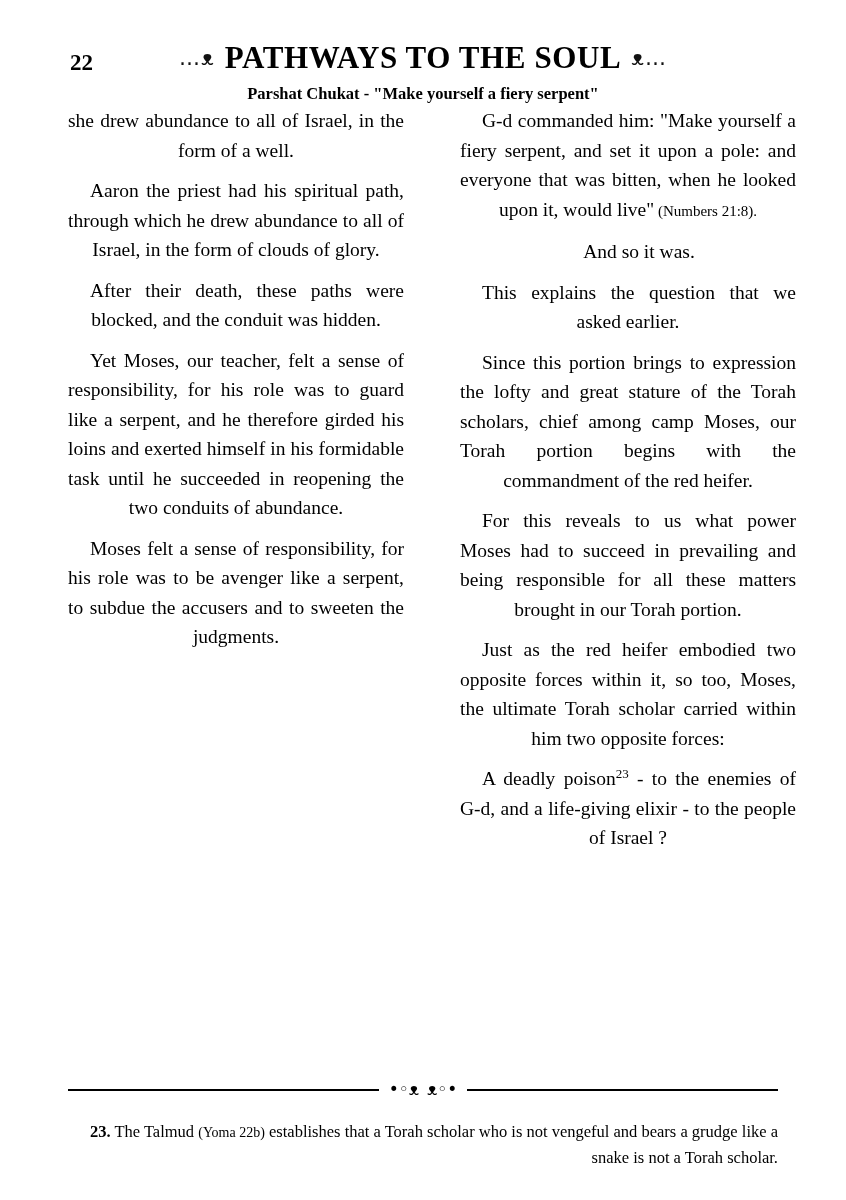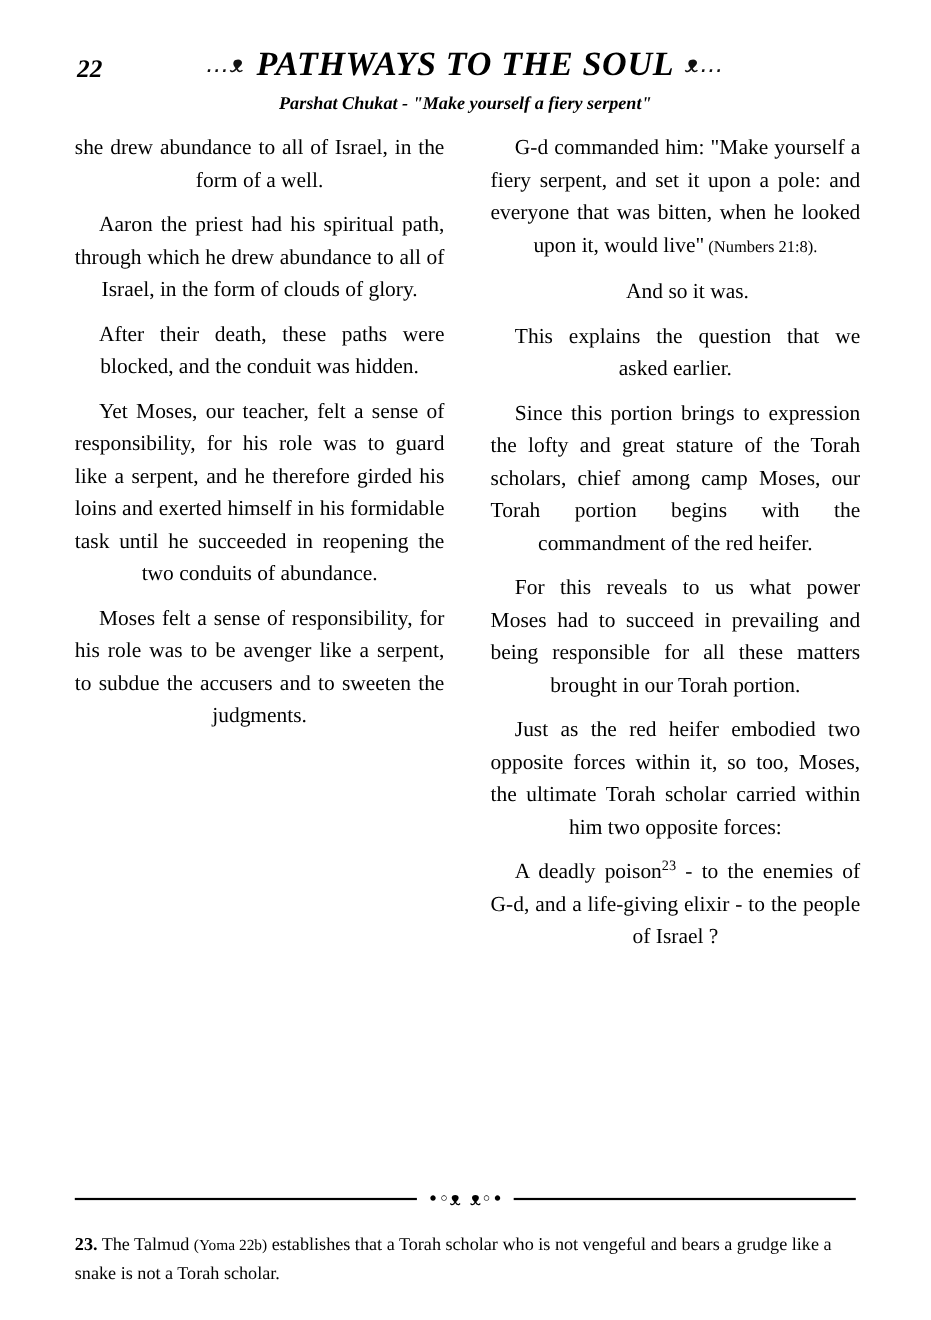--- a/index.html
+++ b/index.html
@@ -21,21 +21,20 @@
     height: 1200px;
     box-sizing: border-box;
     padding: 0 68px;
   }
 
   
   .header {
     position: relative;
     height: 62px;
     margin-top: 38px;
-    font-style: italic;
   }
   .page-number {
     position: absolute;
     left: 2px;
     top: 12px;
     font-size: 23px;
     font-weight: bold;
     font-family: "Liberation Serif", "DejaVu Serif", serif;
   }
   .header-title-row {
@@ -64,22 +63,22 @@
     text-align: center;
     font-size: 16.5px;
     font-weight: bold;
     margin-top: 6px;
     font-family: "Liberation Serif", "DejaVu Serif", serif;
   }
 
   
   .columns {
     display: flex;
-    gap: 42px;
-    margin-top: 20px;
+    gap: 56px;
+    margin-top: 6px;
     height: 865px;
   }
   .col {
     width: 336px;
     flex: 0 0 336px;
   }
   p.para {
     margin: 0 0 11px 0;
     font-size: 19.5px;
     line-height: 29.5px;
@@ -133,21 +132,21 @@
   }
 
   
   .footnotes {
     position: absolute;
     left: 68px;
     right: 68px;
     bottom: 68px;
     font-size: 16.5px;
     line-height: 25px;
-    text-align: left;
+    text-align: right;
     font-family: "Liberation Serif", "DejaVu Serif", serif;
   }
   .footnotes .fn-num {
     font-weight: bold;
   }
   .footnotes .fn-src {
     font-size: 14px;
   }
 </style>
 </head>

